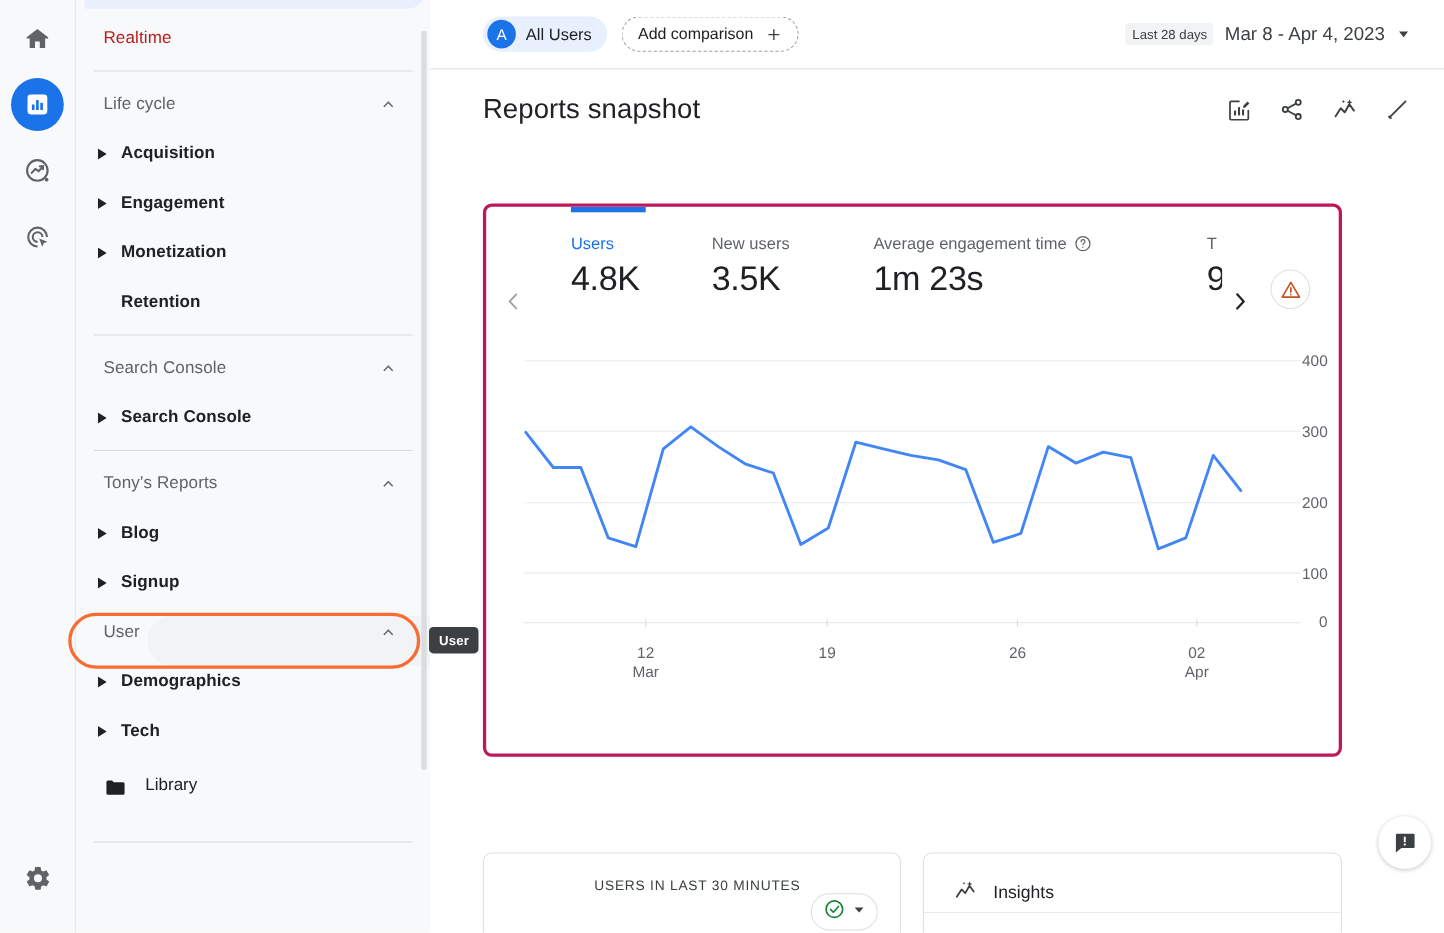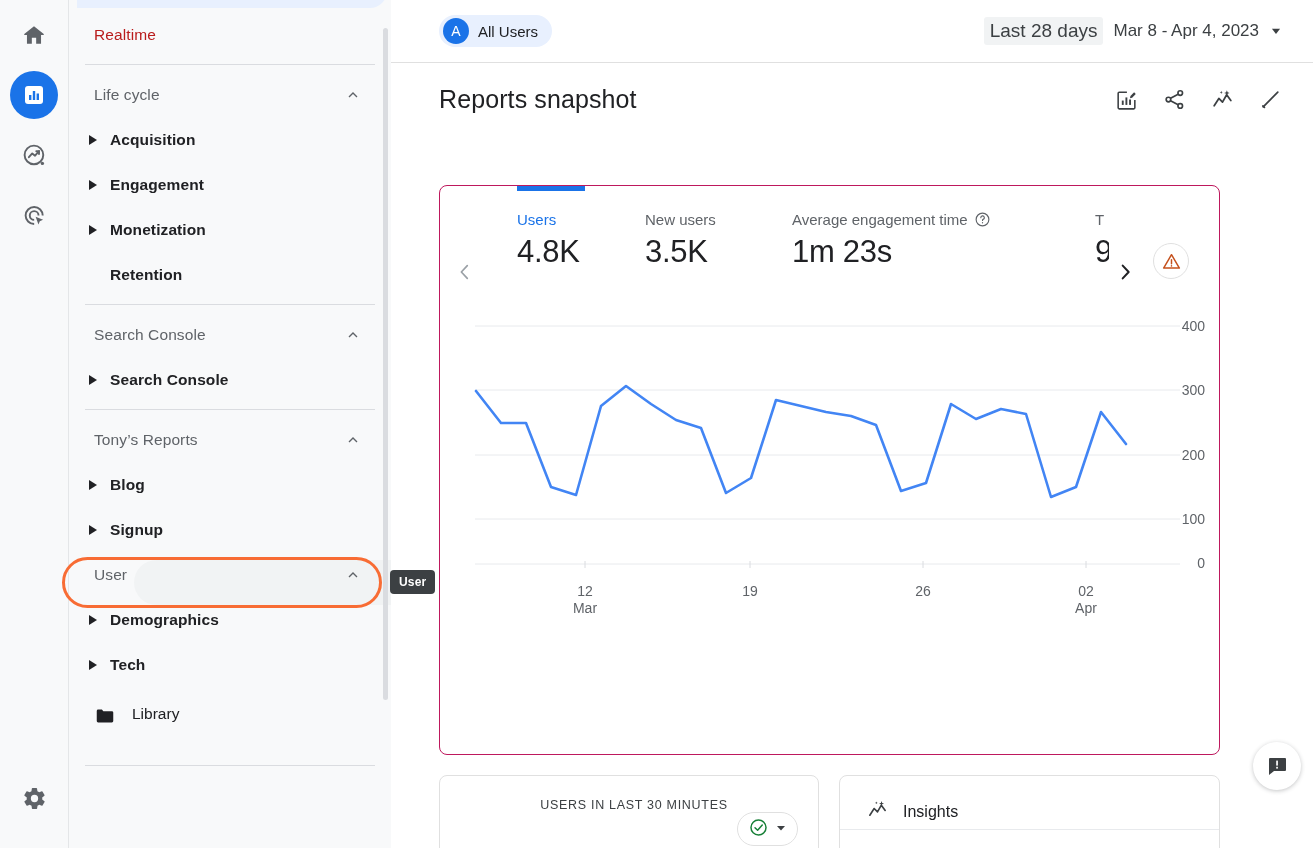--- a/index.html
+++ b/index.html
@@ -105,36 +105,36 @@
   .chip-allusers .t { font-size: 15px; color: #202124; }
   .chip-add {
     margin-left: 13px; display:flex; align-items:center; gap: 10px;
     border: 1px dashed #9aa0a6; border-radius: 18px; height: 32px;
     padding: 0 14px; cursor: pointer;
   }
   .chip-add .t { font-size: 14.5px; color: #202124; }
   .plus { width: 16px; height: 16px; }
   .topbar-right { margin-left: auto; display:flex; align-items:center; gap: 10px; }
   .last28 {
-    font-size: 19px; color: #3c4043; background:#f1f3f4; padding: 3px 6px; border-radius:3px;
+    font-size: 12px; color: #3c4043; background:#f1f3f4; padding: 3px 6px; border-radius:3px;
   }
   .daterange { font-size: 17px; color: #3c4043; cursor:pointer; }
   .caret-down-sm { width: 14px; height: 14px; color:#3c4043; }
 
   .page-head {
     display:flex; align-items:center; padding: 22px 30px 0 48px; gap: 44px;
   }
   .page-title { font-size: 25px; color: #202124; font-weight: 400; letter-spacing:.1px; }
   .page-actions { margin-left:auto; display:flex; align-items:center; gap: 23px; }
   .act { width: 25px; height: 25px; cursor:pointer; color:#3c4043; }
 
   
   .card {
-    position:absolute; left: 48px; top: 185px; width: 781px; height: 570px;
-    background:#fff; border: 1px solid #be185d; border-radius: 8px; overflow:hidden;
+    position:absolute; left: 48px; top: 185px; width: 781px; height: 503px;
+    background:#fff; border: 3px solid #be185d; border-radius: 8px; overflow:hidden;
   }
   .tab-indicator {
     position:absolute; left: 77px; top: 0; width: 68px; height: 5px; background:#1a73e8;
   }
   .metrics { position:absolute; left: 0; top: 25px; width: 100%; height: 85px; }
   .metric { position:absolute; top: 0; }
   .metric .mlabel { font-size: 15px; color:#5f6368; white-space:nowrap; display:flex; align-items:center; gap:6px;}
   .metric.sel .mlabel { color: #1a73e8; }
   .metric .mval { font-size: 31px; color:#202124; font-weight: 400; margin-top: 6px; letter-spacing:-.3px;}
   .metric.sel .mval { color:#202124; }
@@ -364,20 +364,29 @@
 
   <div class="highlight-box"></div>
   <div class="tooltip">User</div>
 
   <div class="main">
 
     <div class="topbar">
       <div class="chip-allusers">
         <span class="avatar-a">A</span>
         <span class="t">All Users</span>
+      </div>
+      <div class="chip-add">
+        <span class="t">Add comparison</span>
+        <span class="plus">
+          <svg width="17" height="17" viewBox="0 0 24 24" stroke="#3c4043" stroke-width="1.8">
+              <line x1="12" y1="5" x2="12" y2="19"></line>
+              <line x1="5" y1="12" x2="19" y2="12"></line>
+            </svg>
+        </span>
       </div>
       <div class="topbar-right">
         <span class="last28">Last 28 days</span>
         <span class="daterange">Mar 8 - Apr 4, 2023</span>
         <span class="caret-down-sm">
           <svg width="14" height="14" viewBox="0 0 24 24">
               <polygon points="5,8 19,8 12,17" fill="#3c4043"></polygon>
             </svg>
         </span>
       </div>

